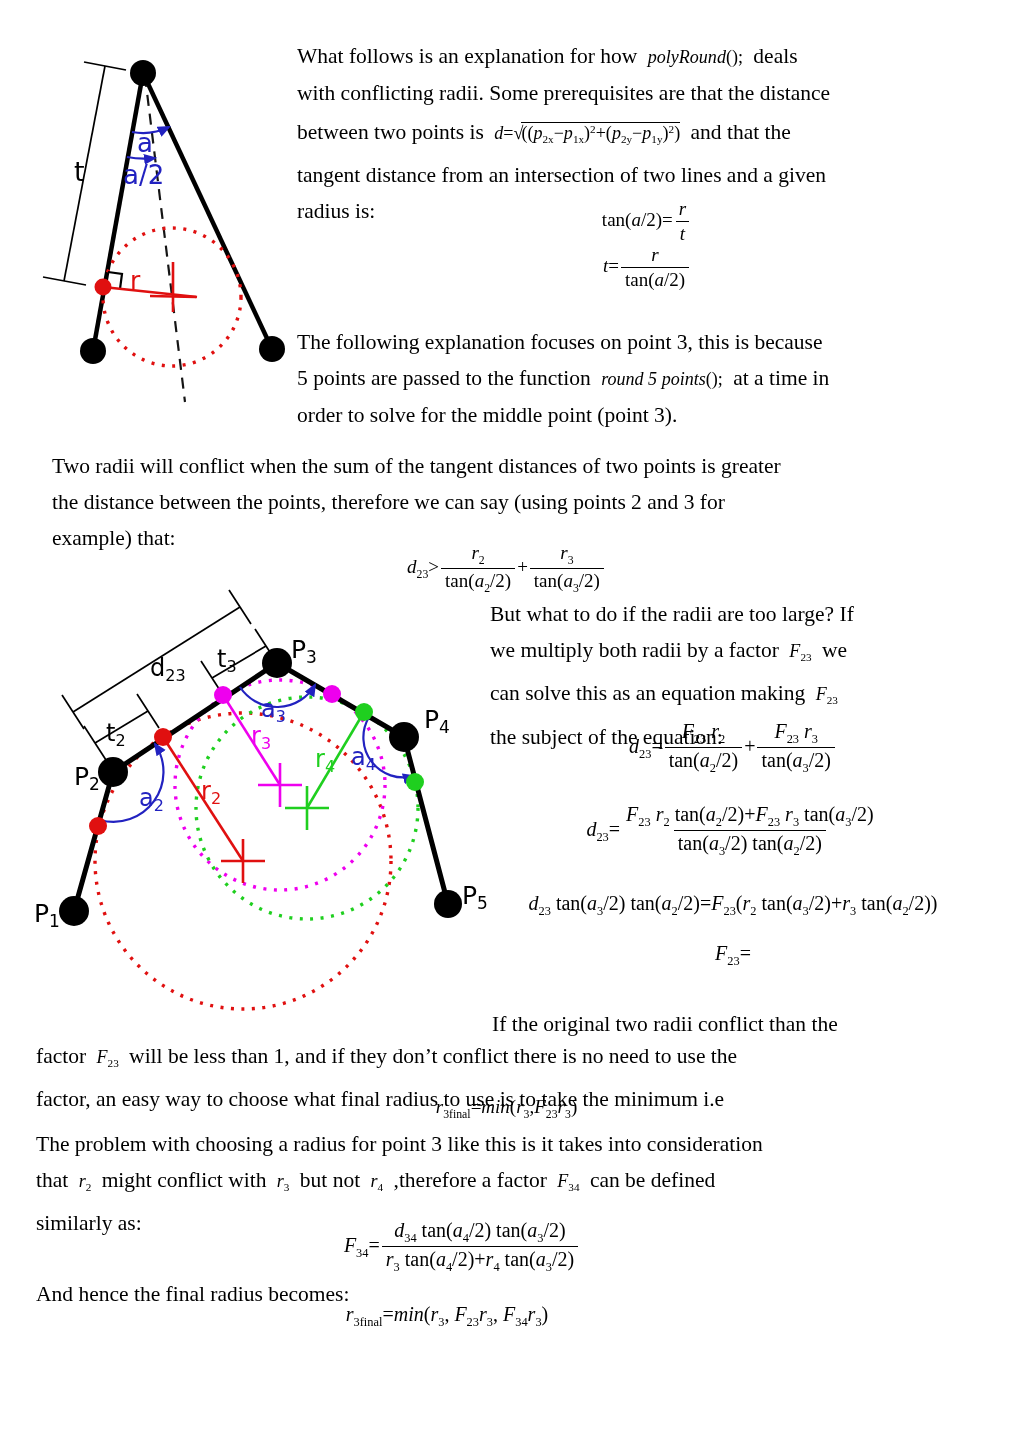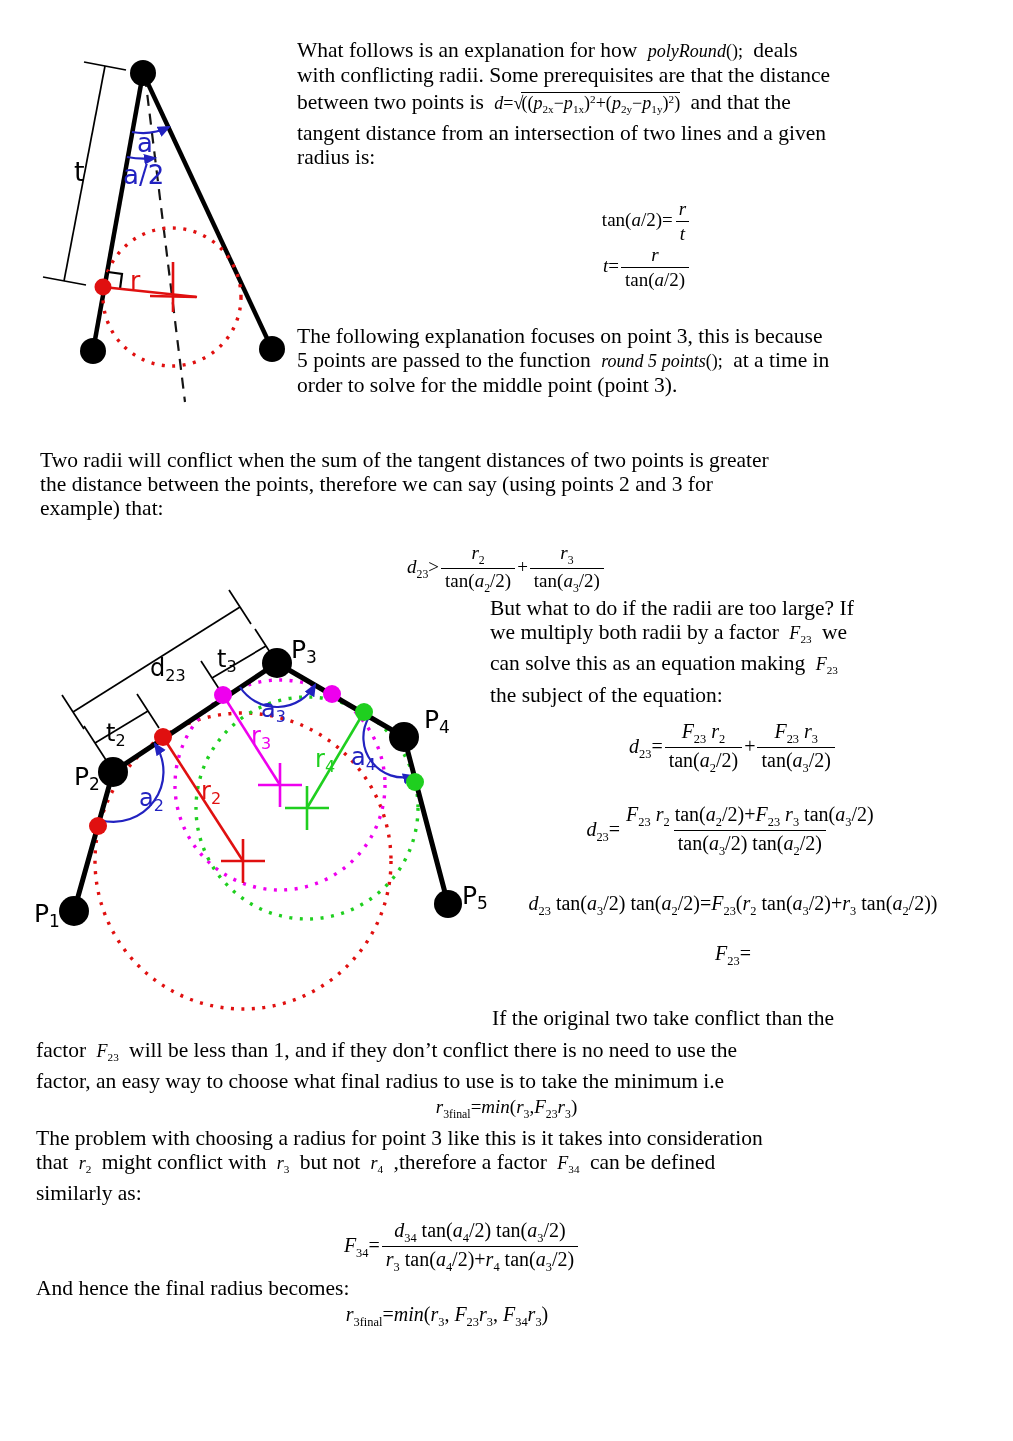--- a/index.html
+++ b/index.html
@@ -5,21 +5,21 @@
   html,body { margin:0; padding:0; }
   body {
     width:1013px; height:1441px; position:relative;
     background:#ffffff; color:#000;
     font-family:"Liberation Serif", serif;
     overflow:hidden;
   }
   svg.figs { position:absolute; left:0; top:0; }
   svg text { font-family:"DejaVu Sans", sans-serif; fill:#000; }
 
-  .para { position:absolute; font-size:21.5px; line-height:24px; white-space:nowrap; }
+  .para { position:absolute; font-size:21.5px; line-height:36px; white-space:nowrap; }
   .fml  { position:absolute; text-align:center; font-size:20px; white-space:nowrap; }
   .fml.sm { font-size:19px; }
   i { font-style:italic; }
   sub { font-size:0.62em; vertical-align:-0.4em; }
   sup { font-size:0.62em; vertical-align:0.5em; }
   .imath { font-size:0.84em; padding:0 5px; white-space:nowrap; }
   .frac { display:inline-flex; flex-direction:column; align-items:center;
           vertical-align:middle; margin:0 2px; line-height:1.25; }
   .fnum { padding:0 4px; }
   .fden { border-top:1.4px solid #000; padding:0 4px; }
@@ -151,21 +151,21 @@
 <div class="para" style="left:297px; top:38px;  width:700px;">What follows is an explanation for how <span class="imath"><i>polyRound</i>();</span> deals<br>with conflicting radii. Some prerequisites are that the distance<br>between two points is <span class="imath"><i>d</i>=<span class="sqrt"><span class="sqsign">√</span><span class="sqbody">((<i>p</i><sub>2x</sub>−<i>p</i><sub>1x</sub>)<sup>2</sup>+(<i>p</i><sub>2y</sub>−<i>p</i><sub>1y</sub>)<sup>2</sup>)</span></span></span> and that the<br>tangent distance from an intersection of two lines and a given<br>radius is:</div>
 <div class="fml sm" style="left:297px; top:197px; width:700px;">tan(<i>a</i>/2)=<span class="frac">
       <span class="fnum"><i>r</i></span>
       <span class="fden"><i>t</i></span>
     </span></div>
 <div class="fml sm" style="left:297px; top:243px; width:700px;"><i>t</i>=<span class="frac">
       <span class="fnum"><i>r</i></span>
       <span class="fden">tan(<i>a</i>/2)</span>
     </span></div>
 <div class="para" style="left:297px; top:324px; width:700px;">The following explanation focuses on point 3, this is because<br>5 points are passed to the function <span class="imath"><i>round 5 points</i>();</span> at a time in<br>order to solve for the middle point (point 3).</div>
-<div class="para" style="left:40px;  top:448px; width:960px;">Two radii will conflict when the sum of the tangent distances of two points is greater<br>the distance between the points, therefore we can say (using points 2 and 3 for<br>example) that:</div>
+<div class="para" style="left:52px;  top:448px; width:960px;">Two radii will conflict when the sum of the tangent distances of two points is greater<br>the distance between the points, therefore we can say (using points 2 and 3 for<br>example) that:</div>
 <div class="fml sm" style="left:0;   top:541px; width:1013px;"><i>d</i><sub>23</sub>&gt;<span class="frac">
       <span class="fnum"><i>r</i><sub>2</sub></span>
       <span class="fden">tan(<i>a</i><sub>2</sub>/2)</span>
     </span>+<span class="frac">
       <span class="fnum"><i>r</i><sub>3</sub></span>
       <span class="fden">tan(<i>a</i><sub>3</sub>/2)</span>
     </span></div>
 <div class="para" style="left:490px; top:596px; width:520px;">But what to do if the radii are too large? If<br>we multiply both radii by a factor <span class="imath"><i>F</i><sub>23</sub></span> we<br>can solve this as an equation making <span class="imath"><i>F</i><sub>23</sub></span><br>the subject of the equation:</div>
 <div class="fml" style="left:450px; top:719px; width:566px;"><i>d</i><sub>23</sub>=<span class="frac">
       <span class="fnum"><i>F</i><sub>23</sub> <i>r</i><sub>2</sub></span>
@@ -173,21 +173,21 @@
     </span>+<span class="frac">
       <span class="fnum"><i>F</i><sub>23</sub> <i>r</i><sub>3</sub></span>
       <span class="fden">tan(<i>a</i><sub>3</sub>/2)</span>
     </span></div>
 <div class="fml" style="left:450px; top:802px; width:566px;"><i>d</i><sub>23</sub>=<span class="frac">
       <span class="fnum"><i>F</i><sub>23</sub> <i>r</i><sub>2</sub> tan(<i>a</i><sub>2</sub>/2)+<i>F</i><sub>23</sub> <i>r</i><sub>3</sub> tan(<i>a</i><sub>3</sub>/2)</span>
       <span class="fden">tan(<i>a</i><sub>3</sub>/2) tan(<i>a</i><sub>2</sub>/2)</span>
     </span></div>
 <div class="fml" style="left:450px; top:892px; width:566px;"><i>d</i><sub>23</sub> tan(<i>a</i><sub>3</sub>/2) tan(<i>a</i><sub>2</sub>/2)=<i>F</i><sub>23</sub>(<i>r</i><sub>2</sub> tan(<i>a</i><sub>3</sub>/2)+<i>r</i><sub>3</sub> tan(<i>a</i><sub>2</sub>/2))</div>
 <div class="fml" style="left:450px; top:942px; width:566px;"><i>F</i><sub>23</sub>=</div>
-<div class="para" style="left:492px; top:1006px; width:520px;">If the original two take conflict than the</div>
+<div class="para" style="left:492px; top:1006px; width:520px;">If the original two radii conflict than the</div>
 <div class="para" style="left:36px;  top:1038px; width:960px;">factor <span class="imath"><i>F</i><sub>23</sub></span> will be less than 1, and if they don’t conflict there is no need to use the<br>factor, an easy way to choose what final radius to use is to take the minimum i.e</div>
 <div class="fml sm" style="left:0;   top:1096px; width:1013px;"><i>r</i><sub>3final</sub>=<i>min</i>(<i>r</i><sub>3</sub>,<i>F</i><sub>23</sub><i>r</i><sub>3</sub>)</div>
 <div class="para" style="left:36px;  top:1126px; width:960px;">The problem with choosing a radius for point 3 like this is it takes into consideration<br>that <span class="imath"><i>r</i><sub>2</sub></span> might conflict with <span class="imath"><i>r</i><sub>3</sub></span> but not <span class="imath"><i>r</i><sub>4</sub></span> ,therefore a factor <span class="imath"><i>F</i><sub>34</sub></span> can be defined<br>similarly as:</div>
 <div class="fml" style="left:0;   top:1218px; width:924px;"><i>F</i><sub>34</sub>=<span class="frac">
       <span class="fnum"><i>d</i><sub>34</sub> tan(<i>a</i><sub>4</sub>/2) tan(<i>a</i><sub>3</sub>/2)</span>
       <span class="fden"><i>r</i><sub>3</sub> tan(<i>a</i><sub>4</sub>/2)+<i>r</i><sub>4</sub> tan(<i>a</i><sub>3</sub>/2)</span>
     </span></div>
 <div class="para" style="left:36px;  top:1276px; width:700px;">And hence the final radius becomes:</div>
 <div class="fml" style="left:0;   top:1303px; width:894px;"><i>r</i><sub>3final</sub>=<i>min</i>(<i>r</i><sub>3</sub>, <i>F</i><sub>23</sub><i>r</i><sub>3</sub>, <i>F</i><sub>34</sub><i>r</i><sub>3</sub>)</div>
 

